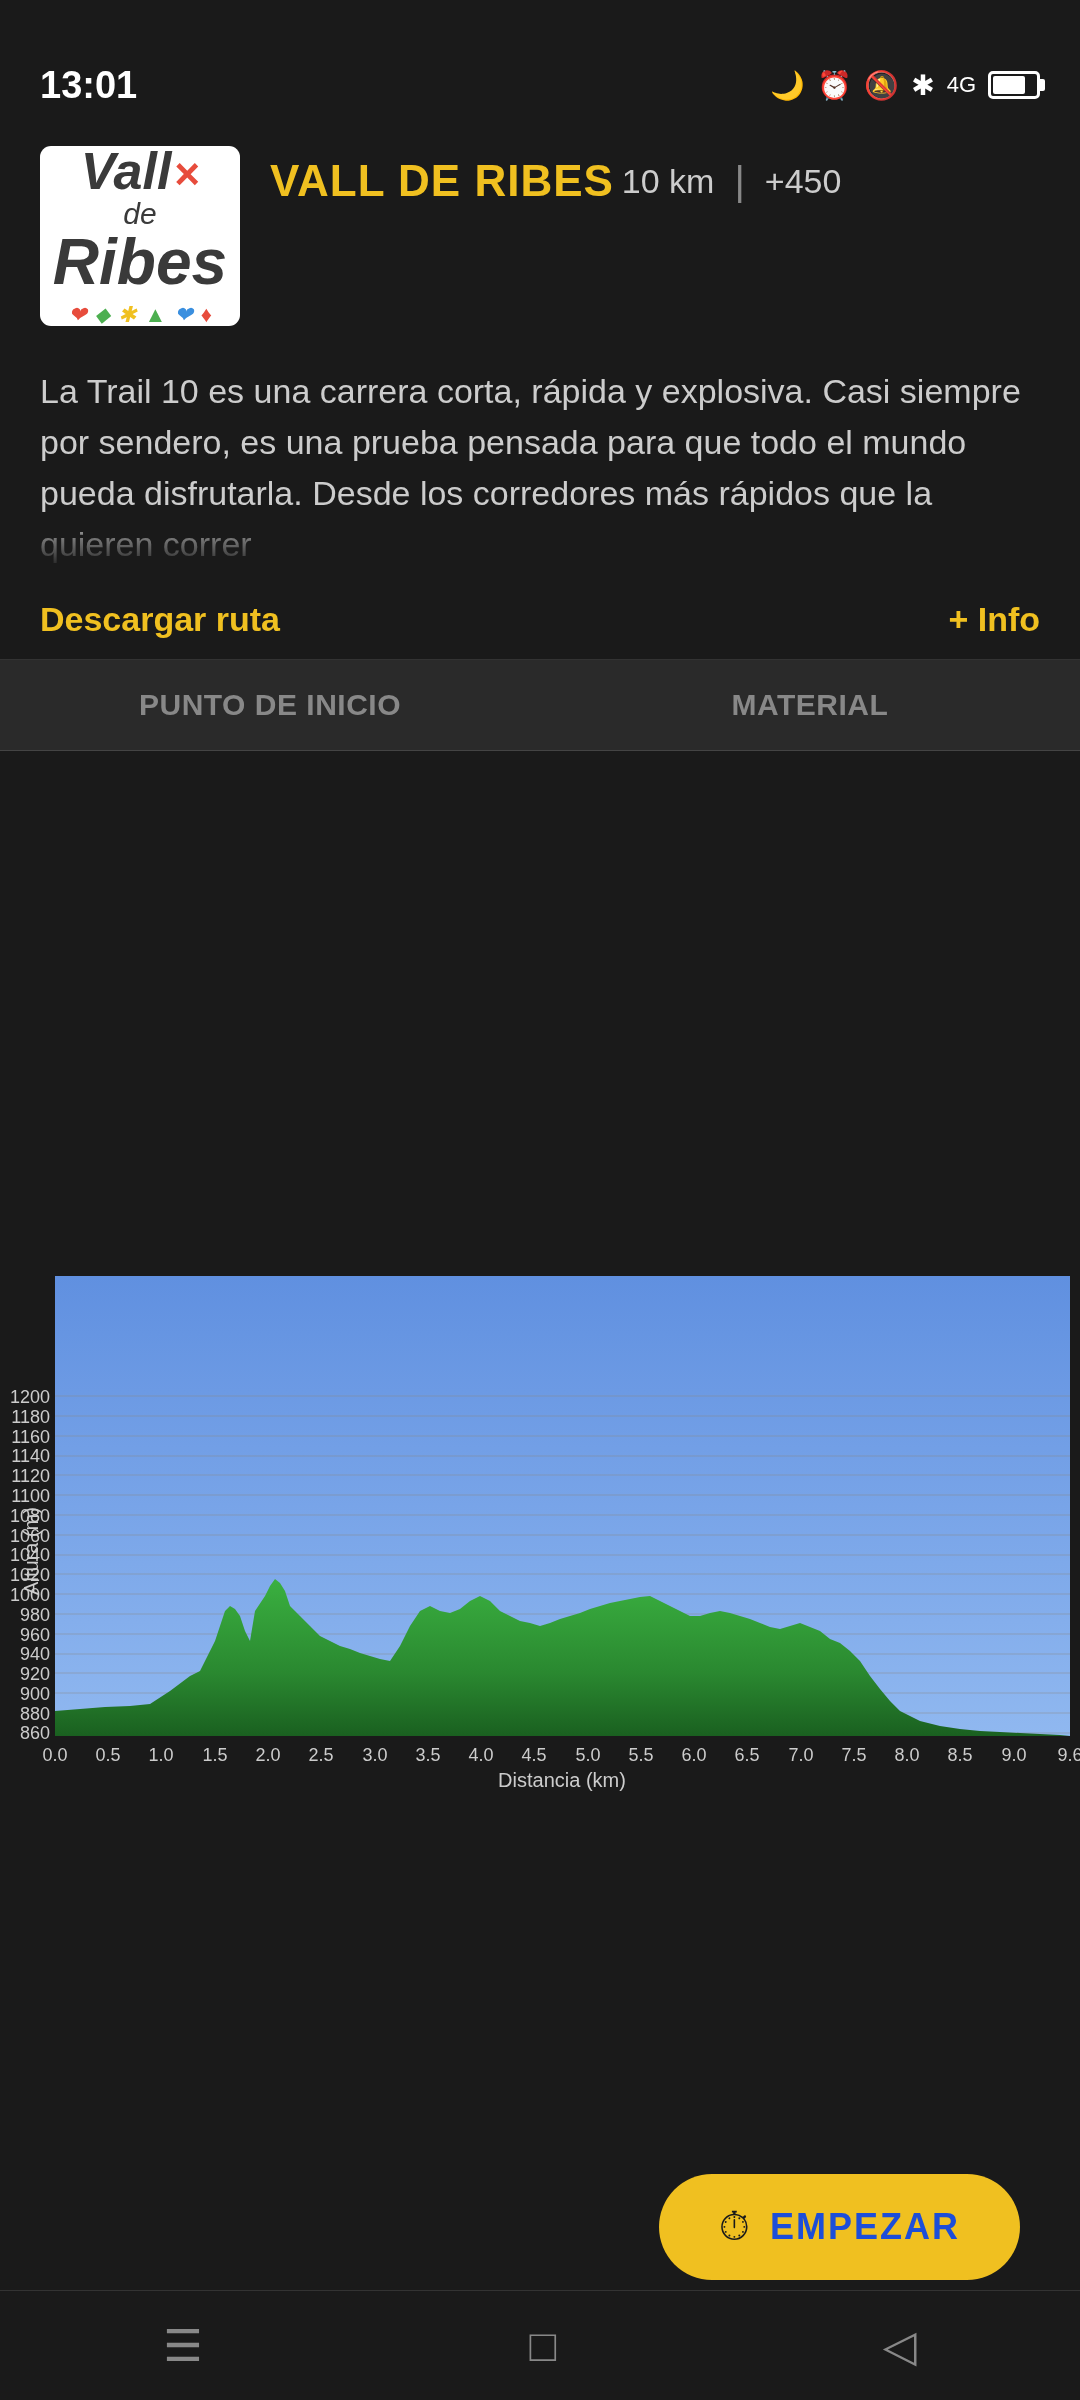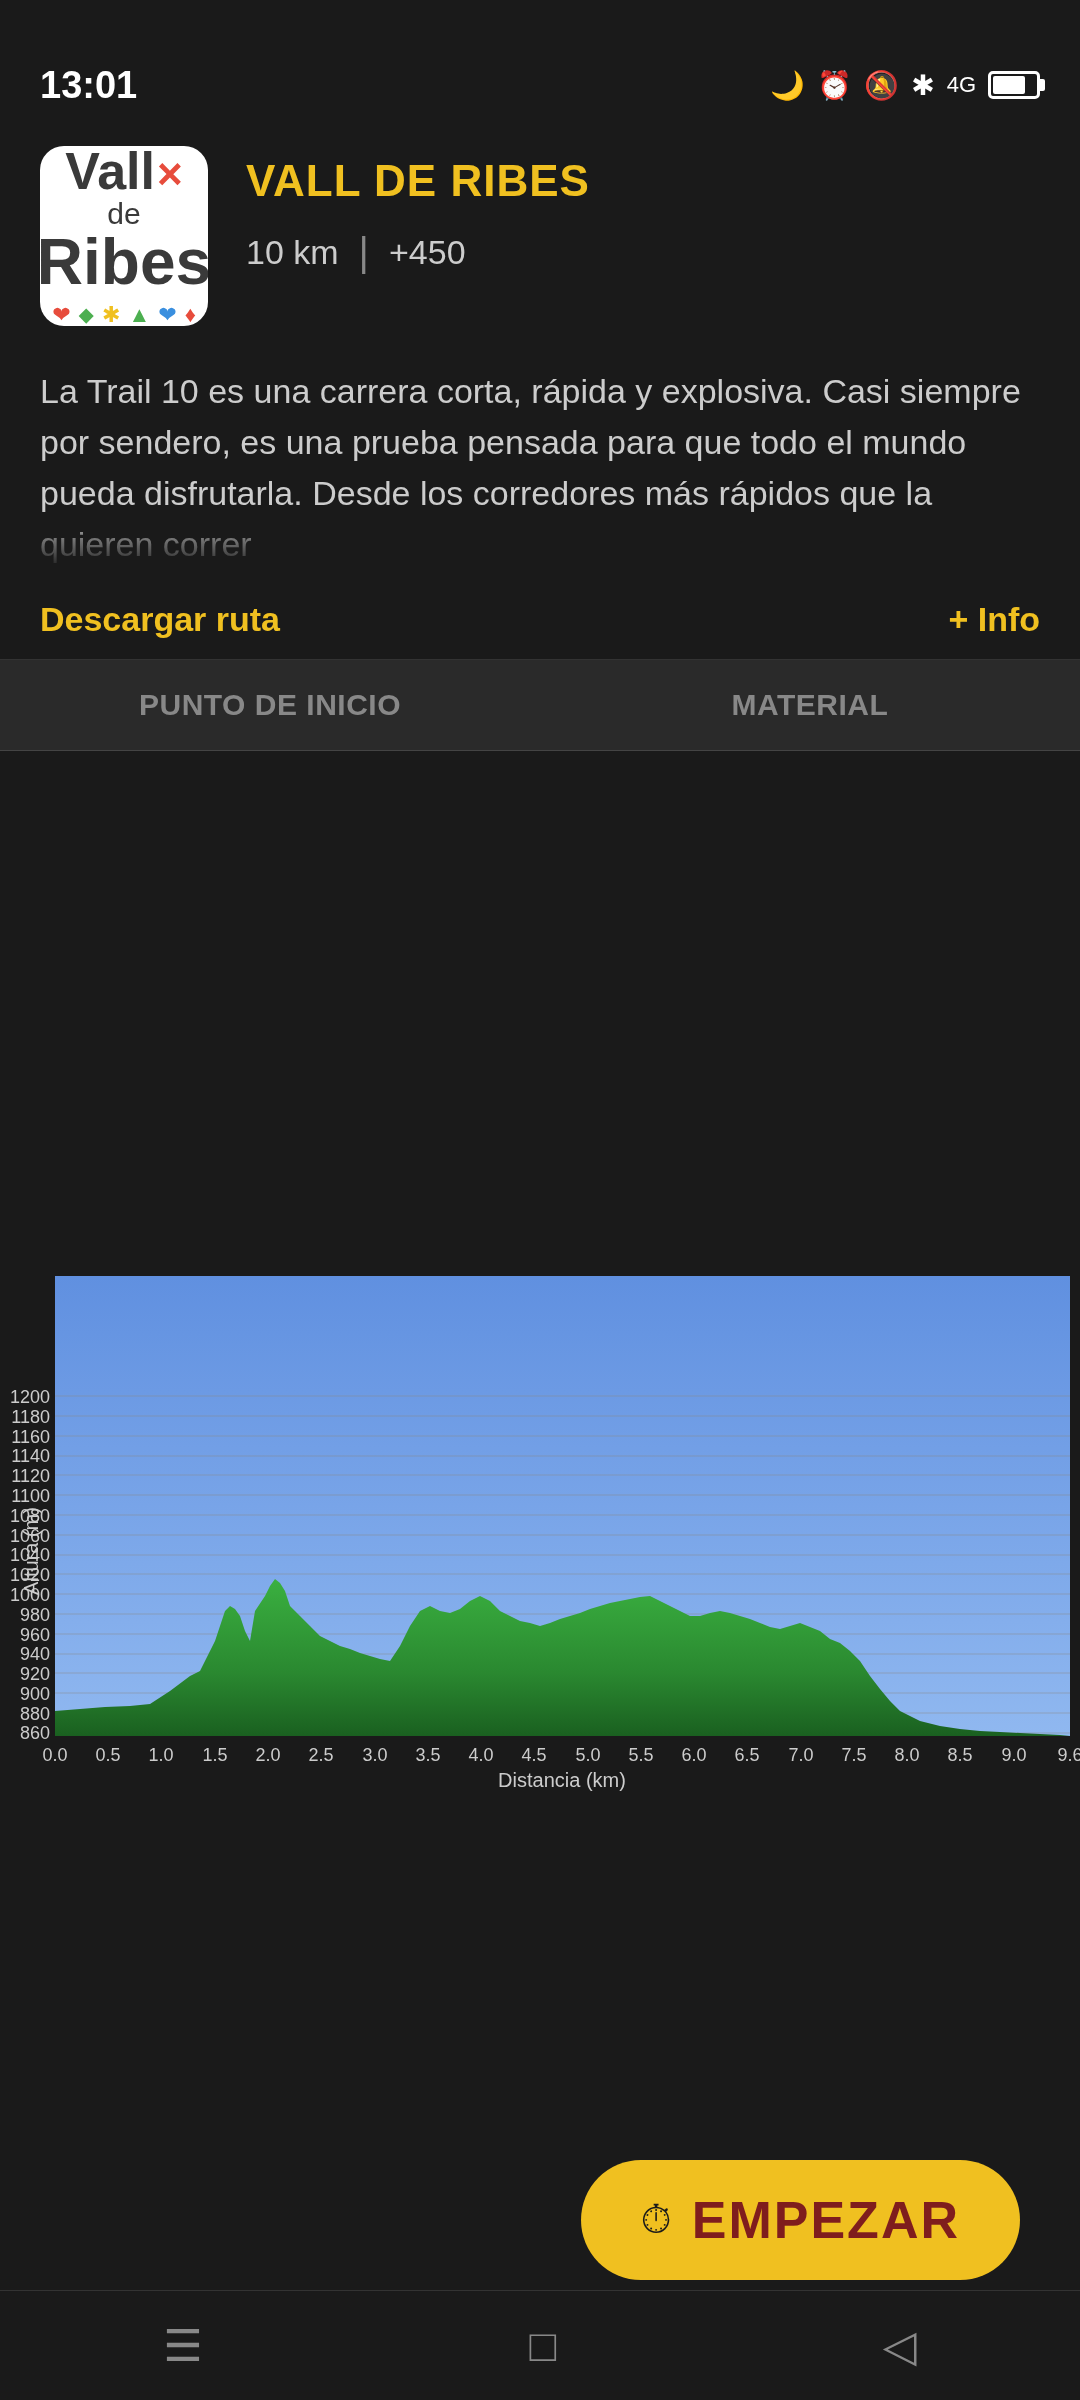--- a/index.html
+++ b/index.html
@@ -73,48 +73,47 @@
 
     
     .header-section {
       display: flex;
       padding: 30px 40px 20px 40px;
       gap: 30px;
       align-items: flex-start;
     }
 
     .event-logo {
-      width: 168px;
+      width: 200px;
       height: 180px;
       background: #ffffff;
-      border-radius: 24px;
+      border-radius: 11px;
       flex-shrink: 0;
       display: flex;
       align-items: center;
       justify-content: center;
       overflow: hidden;
       position: relative;
+      font-style: italic;
     }
 
     .logo-content {
       width: 100%;
       height: 100%;
       display: flex;
       flex-direction: column;
       align-items: center;
       justify-content: center;
       padding: 10px;
     }
 
     .event-info {
       display: flex;
-      flex-direction: column;
-      gap: 24px;
+      gap: 8px;
       padding-top: 10px;
-      margin-left: 8px;
     }
 
     .event-title {
       font-size: 44px;
       font-weight: 900;
       color: #f0c020;
       letter-spacing: 1px;
     }
 
     .event-category {
@@ -234,23 +233,23 @@
       gap: 20px;
       cursor: pointer;
     }
 
     .start-button-icon {
       font-size: 40px;
       color: #1a1a1a;
     }
 
     .start-button-text {
-      font-size: 52px;
+      font-size: 36px;
       font-weight: 900;
-      color: #7f1d1d;
+      color: #1d4ed8;
       letter-spacing: 2px;
     }
 
     
     .nav-bar {
       position: fixed;
       bottom: 0;
       left: 0;
       right: 0;
       width: 1080px;

